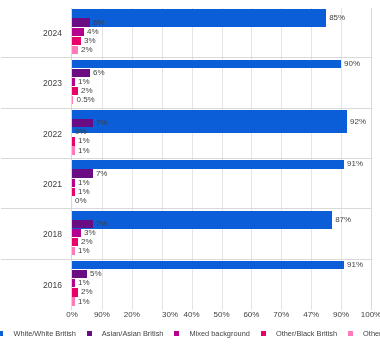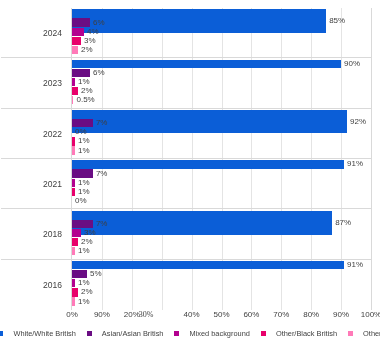--- a/index.html
+++ b/index.html
@@ -140,21 +140,21 @@
       <div class="gridline" style="left: 59.8px;"></div>
       <div class="gridline" style="left: 89.7px;"></div>
       <div class="gridline" style="left: 119.6px;"></div>
       <div class="gridline" style="left: 149.5px;"></div>
       <div class="gridline" style="left: 179.4px;"></div>
       <div class="gridline" style="left: 209.3px;"></div>
       <div class="gridline" style="left: 239.2px;"></div>
       <div class="gridline" style="left: 269.1px;"></div>
       <div class="year-group" style="top: 0px; height: 50.3333px;">
         <div class="year-label">2024</div>
-        <div class="bar-row" style="top: 1.36667px; height: 24px;">
+        <div class="bar-row" style="top: 1.36667px; height: 18px;">
           <div class="bar" title="White/White British 2024: 85%" style="width: 254.15px; background: rgb(11, 94, 215);"></div>
           <div class="bar-label" style="left: 254.15px;">85%</div>
         </div>
         <div class="bar-row" style="top: 10.4667px; height: 8.2px;">
           <div class="bar" title="Asian/Asian British 2024: 6%" style="width: 17.94px; background: rgb(106, 13, 131);"></div>
           <div class="bar-label" style="left: 17.94px;">6%</div>
         </div>
         <div class="bar-row" style="top: 19.5667px; height: 8.2px;">
           <div class="bar" title="Mixed background 2024: 4%" style="width: 11.96px; background: rgb(179, 0, 143);"></div>
           <div class="bar-label" style="left: 11.96px;">4%</div>
@@ -236,21 +236,21 @@
           <div class="bar-label" style="left: 2.99px;">1%</div>
         </div>
         <div class="bar-row" style="top: 37.7667px; height: 8.2px;">
           <div class="bar" title="Other 2021: 0%" style="width: 0px; background: rgb(255, 122, 184);"></div>
           <div class="bar-label" style="left: 0px;">0%</div>
         </div>
         <div class="group-sep"></div>
       </div>
       <div class="year-group" style="top: 201.333px; height: 50.3333px;">
         <div class="year-label">2018</div>
-        <div class="bar-row" style="top: 1.36667px; height: 24px; padding-left: 8px;">
+        <div class="bar-row" style="top: 1.36667px; height: 18px; padding-left: 8px;">
           <div class="bar" title="White/White British 2018: 87%" style="width: 260.13px; background: rgb(11, 94, 215);"></div>
           <div class="bar-label" style="left: 260.13px;">87%</div>
         </div>
         <div class="bar-row" style="top: 10.4667px; height: 8.2px;">
           <div class="bar" title="Asian/Asian British 2018: 7%" style="width: 20.93px; background: rgb(106, 13, 131);"></div>
           <div class="bar-label" style="left: 20.93px;">7%</div>
         </div>
         <div class="bar-row" style="top: 19.5667px; height: 8.2px;">
           <div class="bar" title="Mixed background 2018: 3%" style="width: 8.97px; background: rgb(179, 0, 143);"></div>
           <div class="bar-label" style="left: 8.97px;">3%</div>
@@ -287,26 +287,26 @@
           <div class="bar" title="Other 2016: 1%" style="width: 2.99px; background: rgb(255, 122, 184);"></div>
           <div class="bar-label" style="left: 2.99px;">1%</div>
         </div>
       </div>
     </div>
 
   <div id="x-axis">
       <div class="x-tick" style="left: 1px;">0%</div>
       <div class="x-tick" style="left: 30.9px;">90%</div>
       <div class="x-tick" style="left: 60.8px;">20%</div>
-      <div class="x-tick" style="left: 75px; font-family: Liberation Serif, serif;">30%</div>
+      <div class="x-tick" style="left: 99px;">30%</div>
       <div class="x-tick" style="left: 120.6px;">40%</div>
       <div class="x-tick" style="left: 150.5px;">50%</div>
       <div class="x-tick" style="left: 180.4px;">60%</div>
       <div class="x-tick" style="left: 210.3px;">70%</div>
-      <div class="x-tick" style="left: 240.2px;">80%</div>
+      <div class="x-tick" style="left: 240.2px;">47%</div>
       <div class="x-tick" style="left: 270.1px;">90%</div>
       <div class="x-tick" style="left: 300px;">100%</div>
     </div>
 
   <div id="legend">
       <div class="legend-item">
         <span class="legend-swatch" style="background: rgb(11, 94, 215);"></span>
         <span class="legend-text">White/White British</span>
       </div>
       <div class="legend-item">

